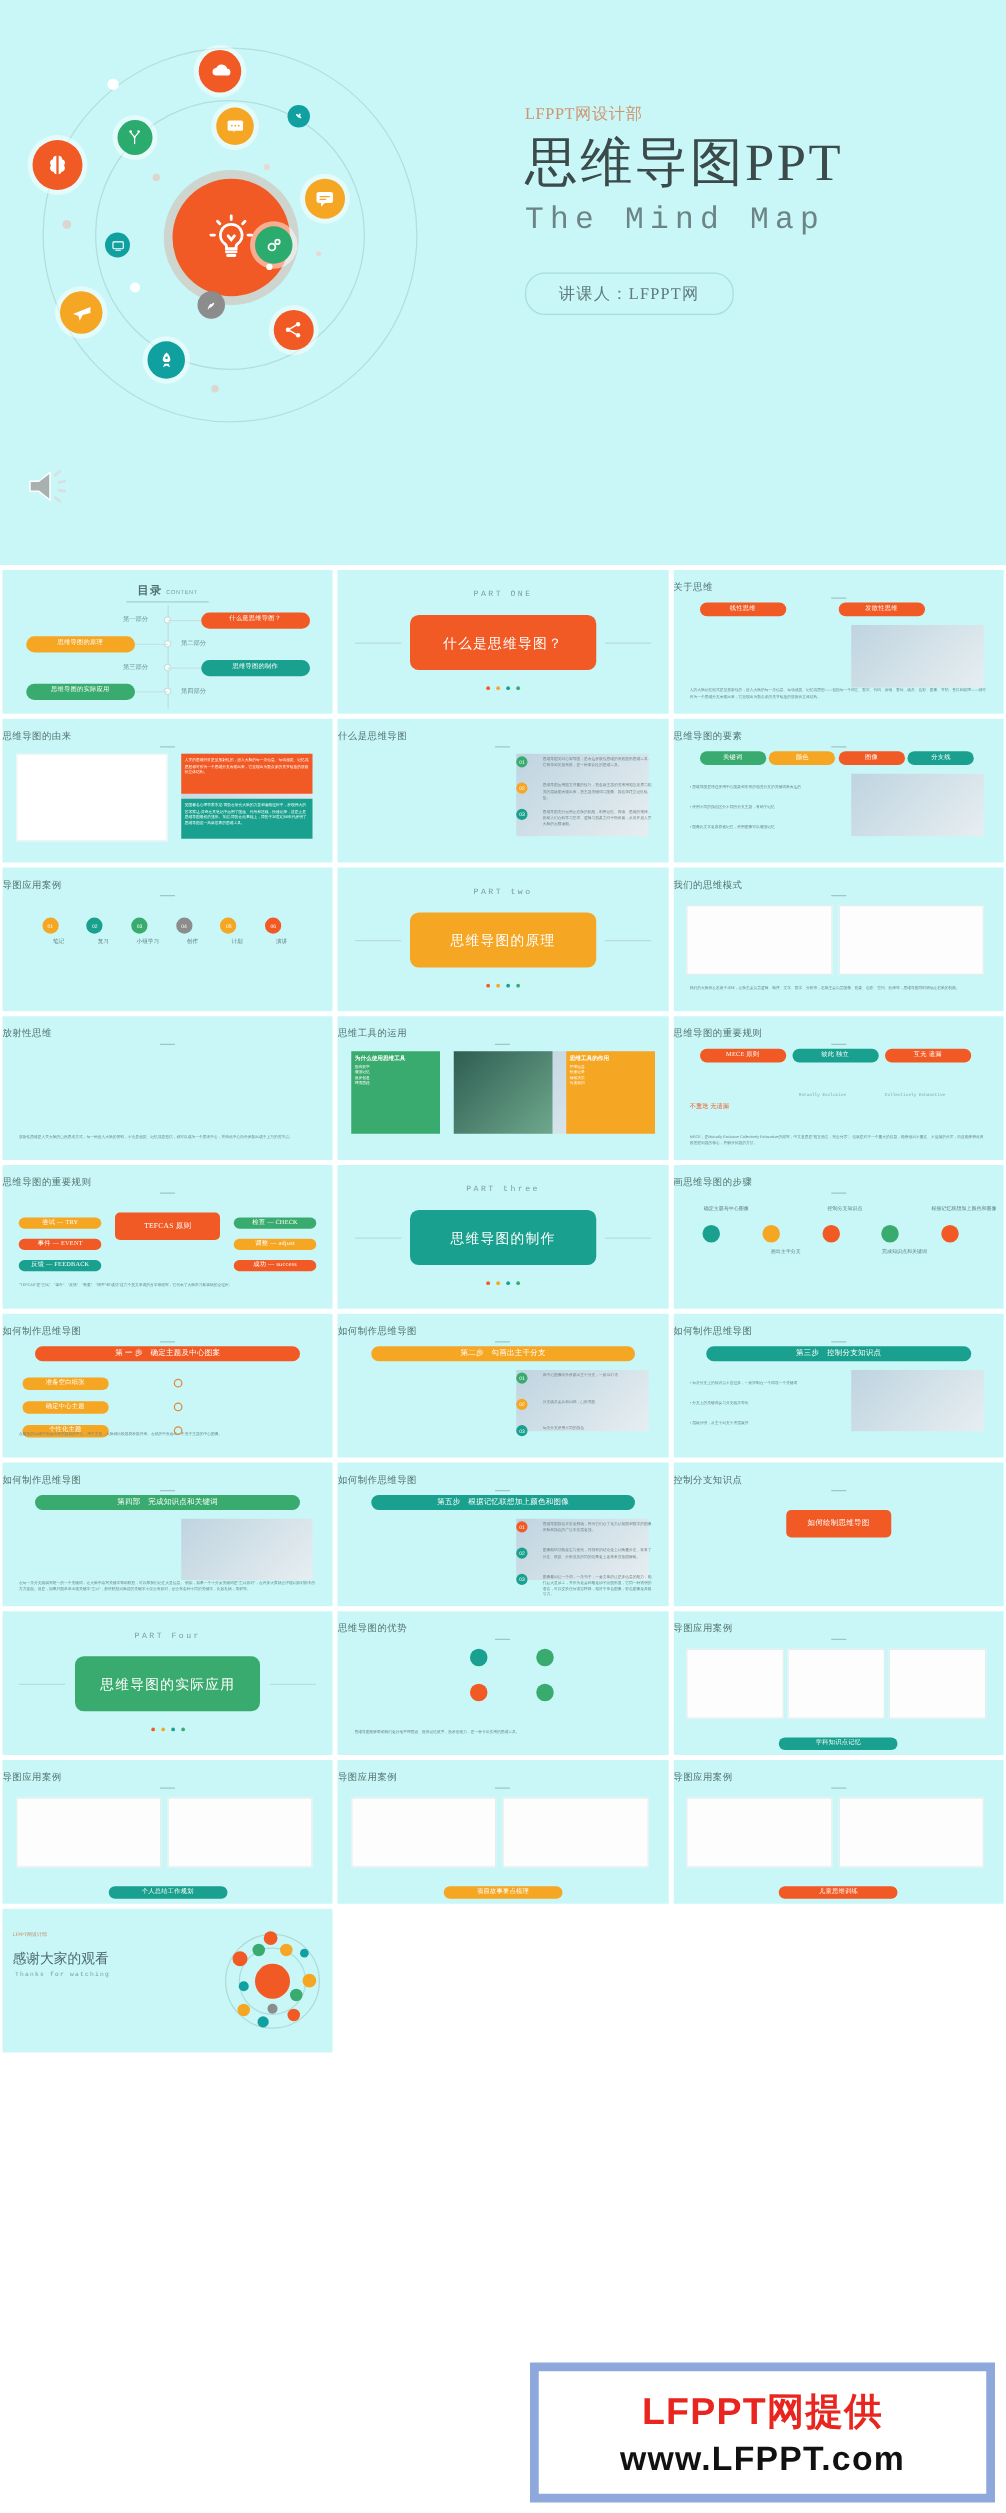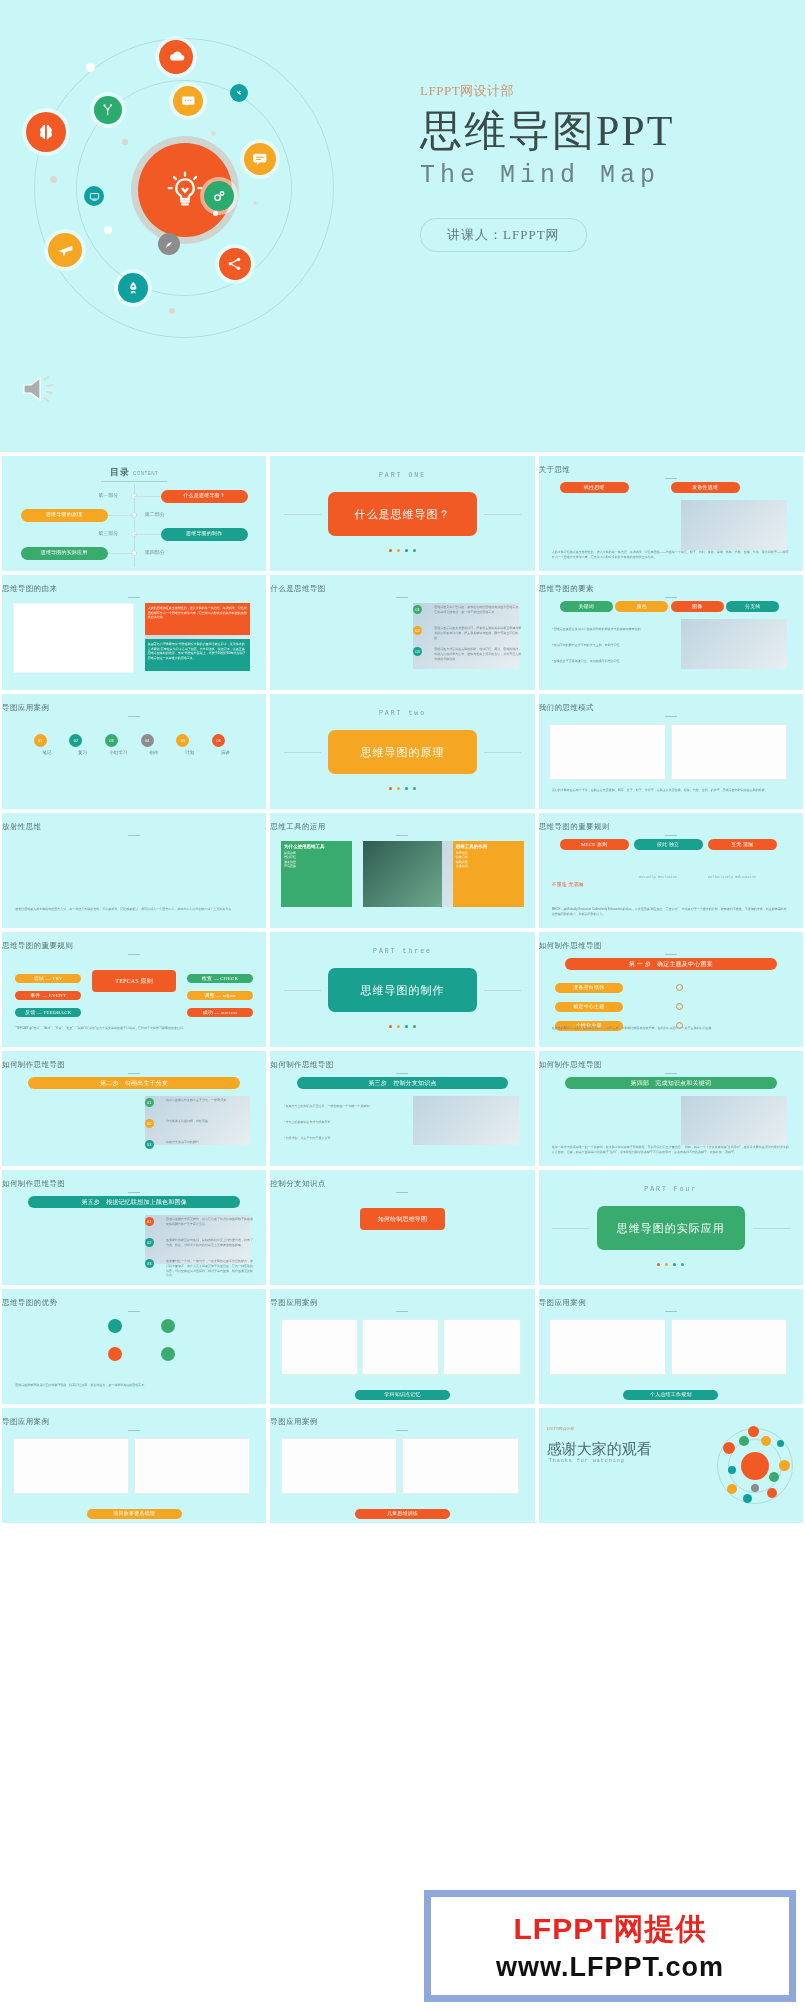--- a/index.html
+++ b/index.html
@@ -401,20 +401,33 @@
         <div class="greytxt" style="left:5%;right:5%;bottom:5px;height:16px;width:auto">"TEFCAS"是"尝试"、"事件"、"反馈"、"检查"、"调整"和"成功"这六个英文单词的首字母缩写，它代表了大脑学习新事物的全过程。</div>
       </div>
       <div class="thumb">
         <div class="t-kicker">PART three</div>
         <div class="sec-line l"></div>
         <div class="sec-line r"></div>
         <div class="sec-box" style="background:#1aa08e">思维导图的制作</div>
         <div class="sec-dots"><i style="background:#f15a24"></i><i style="background:#f5a623"></i><i style="background:#1aa08e"></i><i style="background:#3aab6e"></i></div>
       </div>
       <div class="thumb">
+        <div class="t-title">画思维导图的步骤</div>
+        <div class="mini-node" style="left:9%;top:48px;width:14px;height:14px;background:#1aa08e"></div>
+        <div style="position:absolute;left:6%;top:32px;width:20%;text-align:center;font-size:4px;color:#5d7c7c">确定主题与中心图像</div>
+        <div class="mini-node" style="left:27%;top:48px;width:14px;height:14px;background:#f5a623"></div>
+        <div style="position:absolute;left:24%;top:66px;width:20%;text-align:center;font-size:4px;color:#5d7c7c">画出主干分支</div>
+        <div class="mini-node" style="left:45%;top:48px;width:14px;height:14px;background:#f15a24"></div>
+        <div style="position:absolute;left:42%;top:32px;width:20%;text-align:center;font-size:4px;color:#5d7c7c">控制分支知识点</div>
+        <div class="mini-node" style="left:63%;top:48px;width:14px;height:14px;background:#3aab6e"></div>
+        <div style="position:absolute;left:60%;top:66px;width:20%;text-align:center;font-size:4px;color:#5d7c7c">完成知识点和关键词</div>
+        <div class="mini-node" style="left:81%;top:48px;width:14px;height:14px;background:#f15a24"></div>
+        <div style="position:absolute;left:78%;top:32px;width:20%;text-align:center;font-size:4px;color:#5d7c7c">根据记忆联想加上颜色和图像</div>
+      </div>
+      <div class="thumb">
         <div class="t-title">如何制作思维导图</div>
         <div class="chip" style="left:10%;right:10%;height:12px;top:26px;background:#f15a24;font-size:6px">第 一 步　确定主题及中心图案</div>
         <div class="chip" style="left:6%;width:26%;height:10px;top:51px;background:#f5a623">准备空白纸张</div>
         <div style="position:absolute;left:52%;top:52px;width:7px;height:7px;border-radius:50%;border:1px solid #e08a3c"></div>
         <div class="chip" style="left:6%;width:26%;height:10px;top:70px;background:#f5a623">确定中心主题</div>
         <div style="position:absolute;left:52%;top:71px;width:7px;height:7px;border-radius:50%;border:1px solid #e08a3c"></div>
         <div class="chip" style="left:6%;width:26%;height:10px;top:89px;background:#f5a623">个性化主题</div>
         <div style="position:absolute;left:52%;top:90px;width:7px;height:7px;border-radius:50%;border:1px solid #e08a3c"></div>
         <div class="greytxt" style="left:5%;right:5%;bottom:5px;height:16px;width:auto">在横放的A4纸中央画出你的题目的中心，用于主题，大脑都比较容易发散开来。在纸的中央画出一个关于主题的中心图像。</div>
       </div>
@@ -496,21 +509,21 @@
         <div class="imgph" style="left:50%;top:30px;width:44%;height:56px;background:#fdfdfd;border:1px solid #e4eeee"></div>
       </div>
       <div class="thumb">
         <div class="t-title">导图应用案例</div>
         <div class="chip" style="left:32%;width:36%;height:10px;bottom:4px;top:auto;background:#f15a24">儿童思维训练</div>
         <div class="imgph" style="left:4%;top:30px;width:44%;height:56px;background:#fdfdfd;border:1px solid #e4eeee"></div>
         <div class="imgph" style="left:50%;top:30px;width:44%;height:56px;background:#fdfdfd;border:1px solid #e4eeee"></div>
       </div>
       <div class="thumb">
         <div style="position:absolute;left:8px;top:18px;font-size:4px;color:#c08f6d;font-family:'Liberation Serif',serif">LFPPT网设计部</div>
-        <div style="position:absolute;left:8px;top:32px;font-size:15px;color:#4c6a6c;font-family:'Liberation Serif',serif">感谢大家的观看</div>
+        <div style="position:absolute;left:8px;top:32px;font-size:11px;color:#4c6a6c;font-family:'Liberation Serif',serif">感谢大家的观看</div>
         <div style="position:absolute;left:10px;top:50px;font-size:5px;color:#7f9a9a;letter-spacing:1px;font-family:'Liberation Mono',monospace">Thanks for watching</div>
         <div style="position:absolute;right:8px;top:18px;width:80px;height:80px">
             <div style="position:absolute;left:2px;top:2px;width:76px;height:76px;border-radius:50%;border:1px solid rgba(150,190,190,.5)"></div>
             <div style="position:absolute;left:13px;top:13px;width:54px;height:54px;border-radius:50%;border:1px solid rgba(150,190,190,.5)"></div>
             <div style="position:absolute;left:26px;top:26px;width:28px;height:28px;border-radius:50%;background:#f15a24"></div>
             <div style="position:absolute;left:33px;top:0px;width:11px;height:11px;border-radius:50%;background:#f15a24"></div>
             <div style="position:absolute;left:8px;top:16px;width:12px;height:12px;border-radius:50%;background:#f15a24"></div>
             <div style="position:absolute;left:24px;top:10px;width:10px;height:10px;border-radius:50%;background:#3aab6e"></div>
             <div style="position:absolute;left:46px;top:10px;width:10px;height:10px;border-radius:50%;background:#f5a623"></div>
             <div style="position:absolute;left:62px;top:14px;width:7px;height:7px;border-radius:50%;background:#10a0a0"></div>

